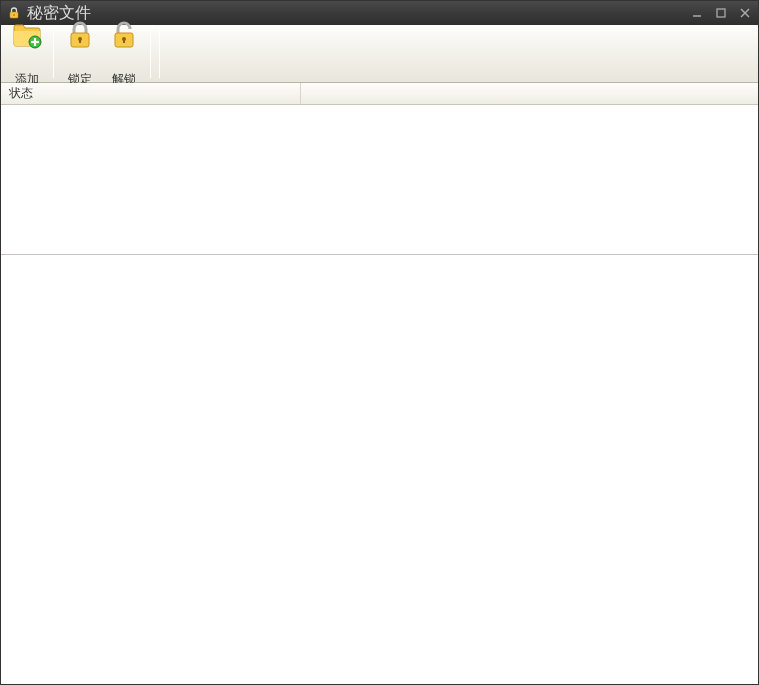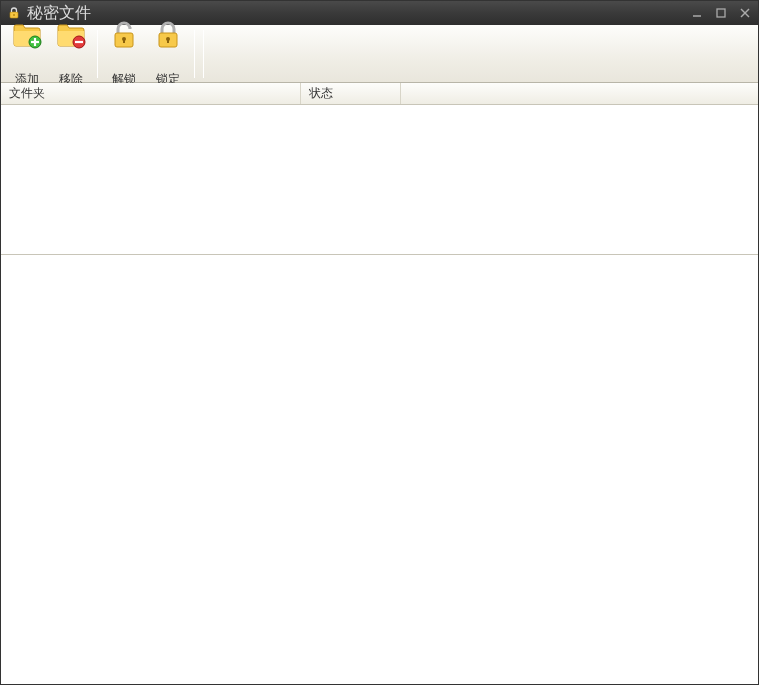--- a/index.html
+++ b/index.html
@@ -128,71 +128,57 @@
           <svg width="32" height="32" viewBox="0 0 32 32">
             <path d="M3 9 L3 25 Q3 27 5 27 L27 27 Q29 27 29 25 L29 11 Q29 9 27 9 L14 9 L12 6 L5 6 Q3 6 3 8 Z" fill="#f7c94a" stroke="#c8941a" stroke-width="1"></path>
             <path d="M3 12 L29 12 L29 25 Q29 27 27 27 L5 27 Q3 27 3 25 Z" fill="#ffdb70"></path>
             <circle cx="24" cy="23" r="6" fill="#3fbf3f" stroke="#1e7e1e" stroke-width="1"></circle>
             <line x1="24" y1="19" x2="24" y2="27" stroke="#fff" stroke-width="2.2"></line>
             <line x1="20" y1="23" x2="28" y2="23" stroke="#fff" stroke-width="2.2"></line>
           </svg>
         </span>
         <span class="tb-label">添加</span>
       </div>
-      <div class="tb-btn">
-        <span class="tb-icon">
-          <svg width="32" height="32" viewBox="0 0 32 32">
-            <path d="M3 9 L3 25 Q3 27 5 27 L27 27 Q29 27 29 25 L29 11 Q29 9 27 9 L14 9 L12 6 L5 6 Q3 6 3 8 Z" fill="#f7c94a" stroke="#c8941a" stroke-width="1"></path>
-            <path d="M3 12 L29 12 L29 25 Q29 27 27 27 L5 27 Q3 27 3 25 Z" fill="#ffdb70"></path>
-            <circle cx="24" cy="23" r="6" fill="#e23b3b" stroke="#a01515" stroke-width="1"></circle>
-            <line x1="20" y1="23" x2="28" y2="23" stroke="#fff" stroke-width="2.2"></line>
-          </svg>
-        </span>
-        <span class="tb-label">移除</span>
-      </div>
     </div>
 
     <div class="tb-sep"></div>
 
     <div class="tb-group">
+      <div class="tb-btn">
+        <span class="tb-icon">
+          <svg width="32" height="32" viewBox="0 0 32 32">
+            <path d="M10 14 V10 a6 6 0 0 1 12 0 V14" fill="none" stroke="#b0b0b0" stroke-width="3"></path>
+            <rect x="7" y="14" width="18" height="14" rx="2" fill="#f7c94a" stroke="#c8941a" stroke-width="1"></rect>
+            <circle cx="16" cy="20" r="2" fill="#8a620c"></circle>
+            <rect x="15" y="20" width="2" height="4" fill="#8a620c"></rect>
+          </svg>
+        </span>
+        <span class="tb-label">锁定</span>
+      </div>
       <div class="tb-btn">
         <span class="tb-icon">
           <svg width="32" height="32" viewBox="0 0 32 32">
             <path d="M10 14 V10 a6 6 0 0 1 12 0 V8" fill="none" stroke="#b0b0b0" stroke-width="3"></path>
             <rect x="7" y="14" width="18" height="14" rx="2" fill="#f7c94a" stroke="#c8941a" stroke-width="1"></rect>
             <circle cx="16" cy="20" r="2" fill="#8a620c"></circle>
             <rect x="15" y="20" width="2" height="4" fill="#8a620c"></rect>
           </svg>
         </span>
         <span class="tb-label">解锁</span>
       </div>
-      <div class="tb-btn">
-        <span class="tb-icon">
-          <svg width="32" height="32" viewBox="0 0 32 32">
-            <path d="M10 14 V10 a6 6 0 0 1 12 0 V14" fill="none" stroke="#b0b0b0" stroke-width="3"></path>
-            <rect x="7" y="14" width="18" height="14" rx="2" fill="#f7c94a" stroke="#c8941a" stroke-width="1"></rect>
-            <circle cx="16" cy="20" r="2" fill="#8a620c"></circle>
-            <rect x="15" y="20" width="2" height="4" fill="#8a620c"></rect>
-          </svg>
-        </span>
-        <span class="tb-label">锁定</span>
-      </div>
     </div>
 
     <div class="tb-sep"></div>
 
 
     <div class="tb-sep"></div>
 
   </div>
 
   <div class="col-headers">
-    <div class="col-h">
-      <span>文件夹</span>
-    </div>
     <div class="col-h">
       <span>状态</span>
     </div>
     <div class="col-h"></div>
   </div>
 
   <div class="list-area"></div>
 
   <div class="bottom-area"></div>
 

